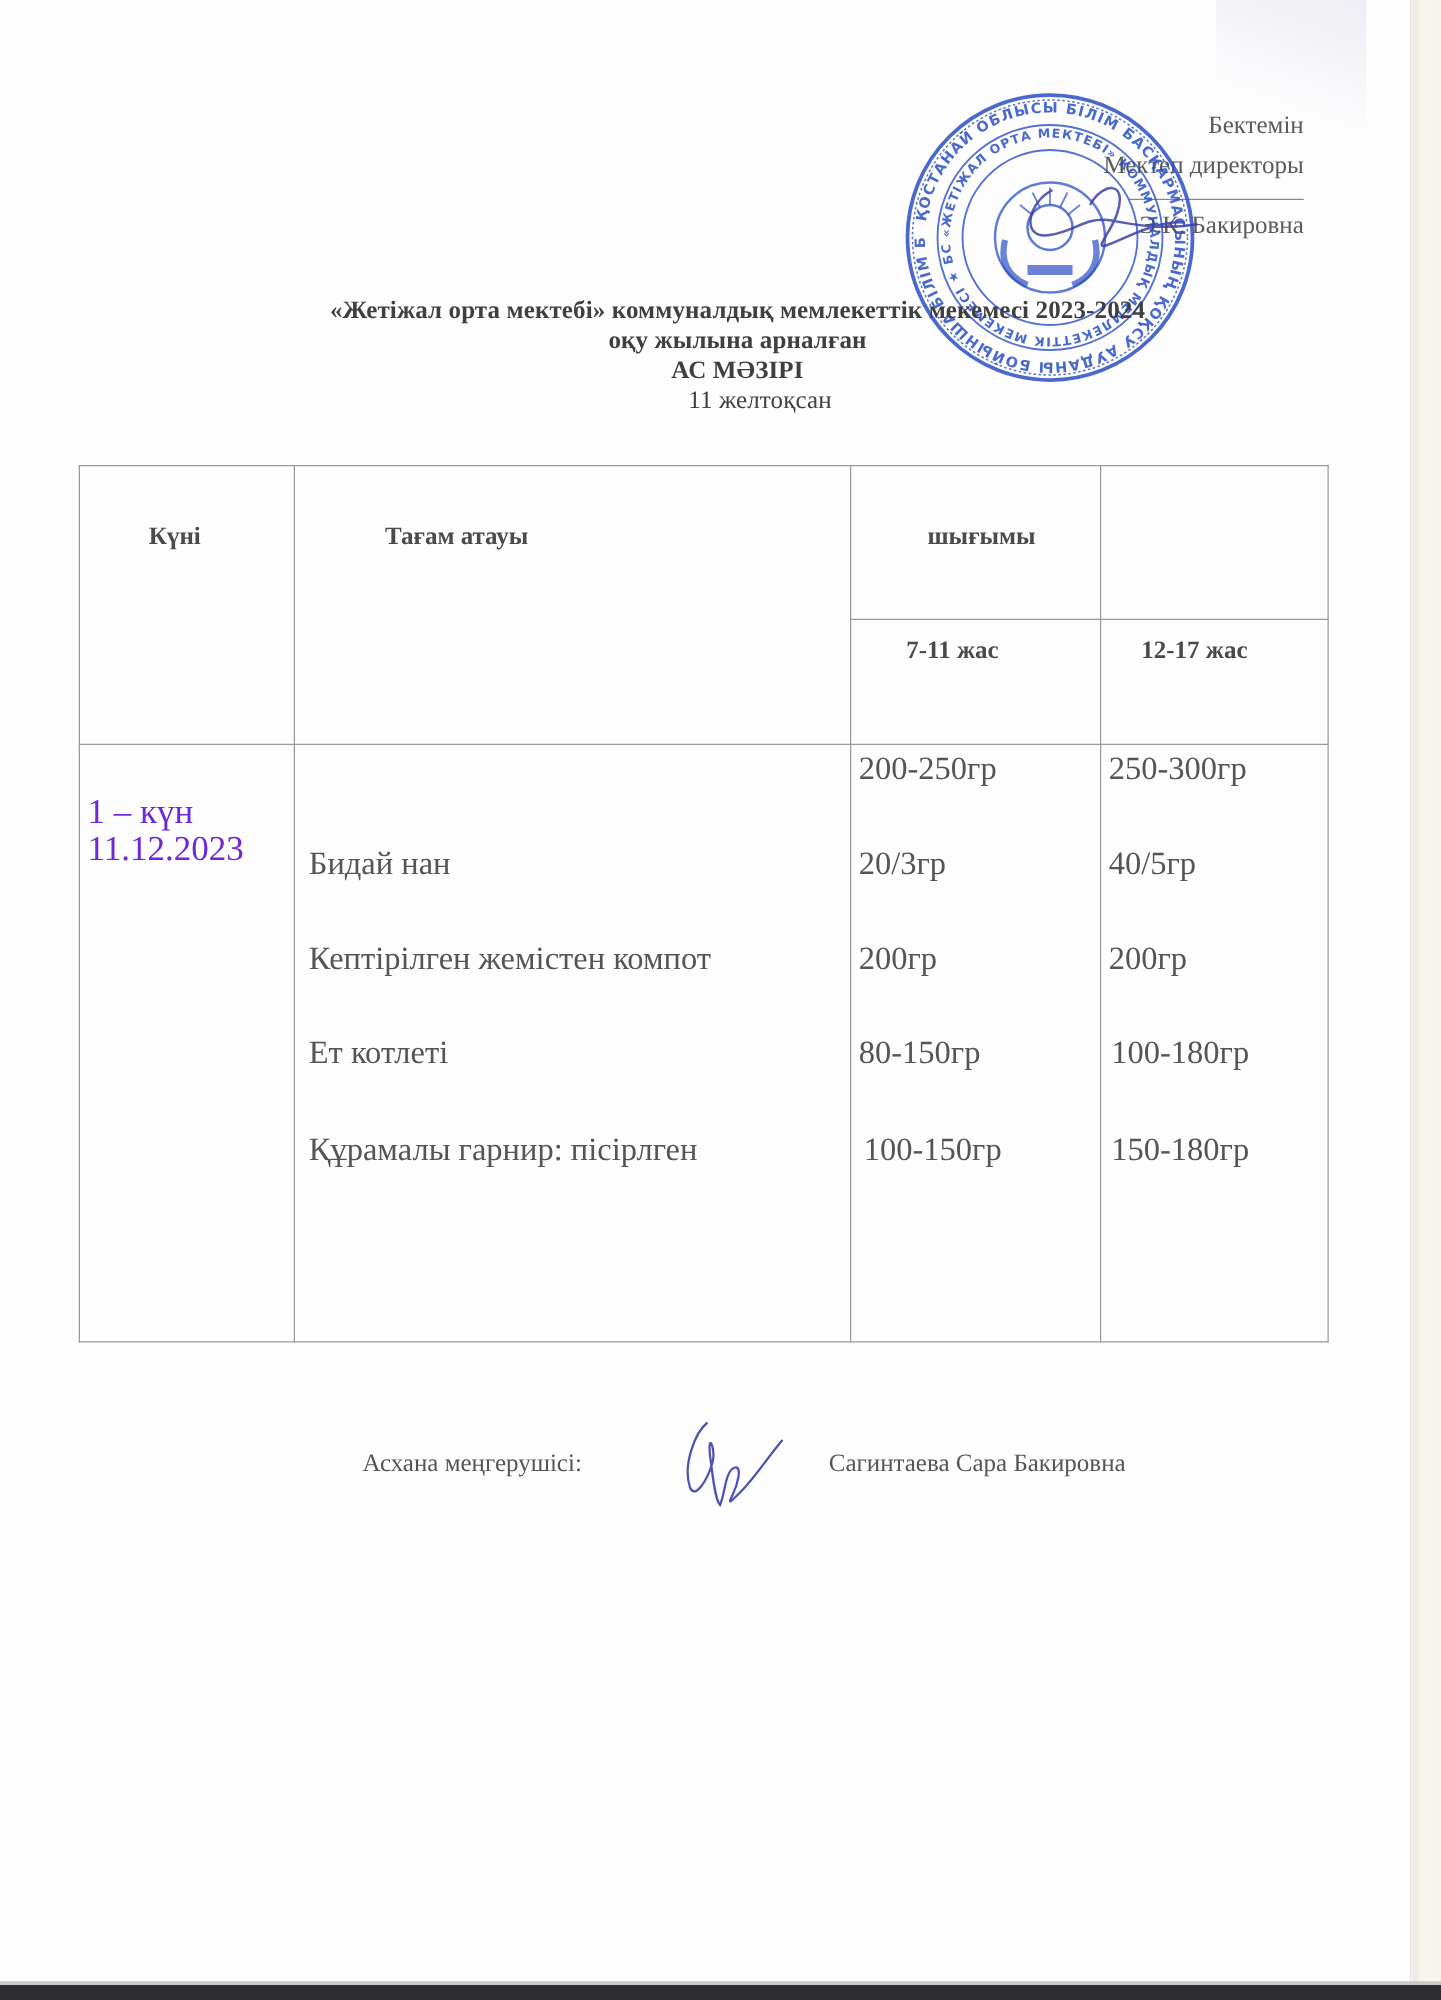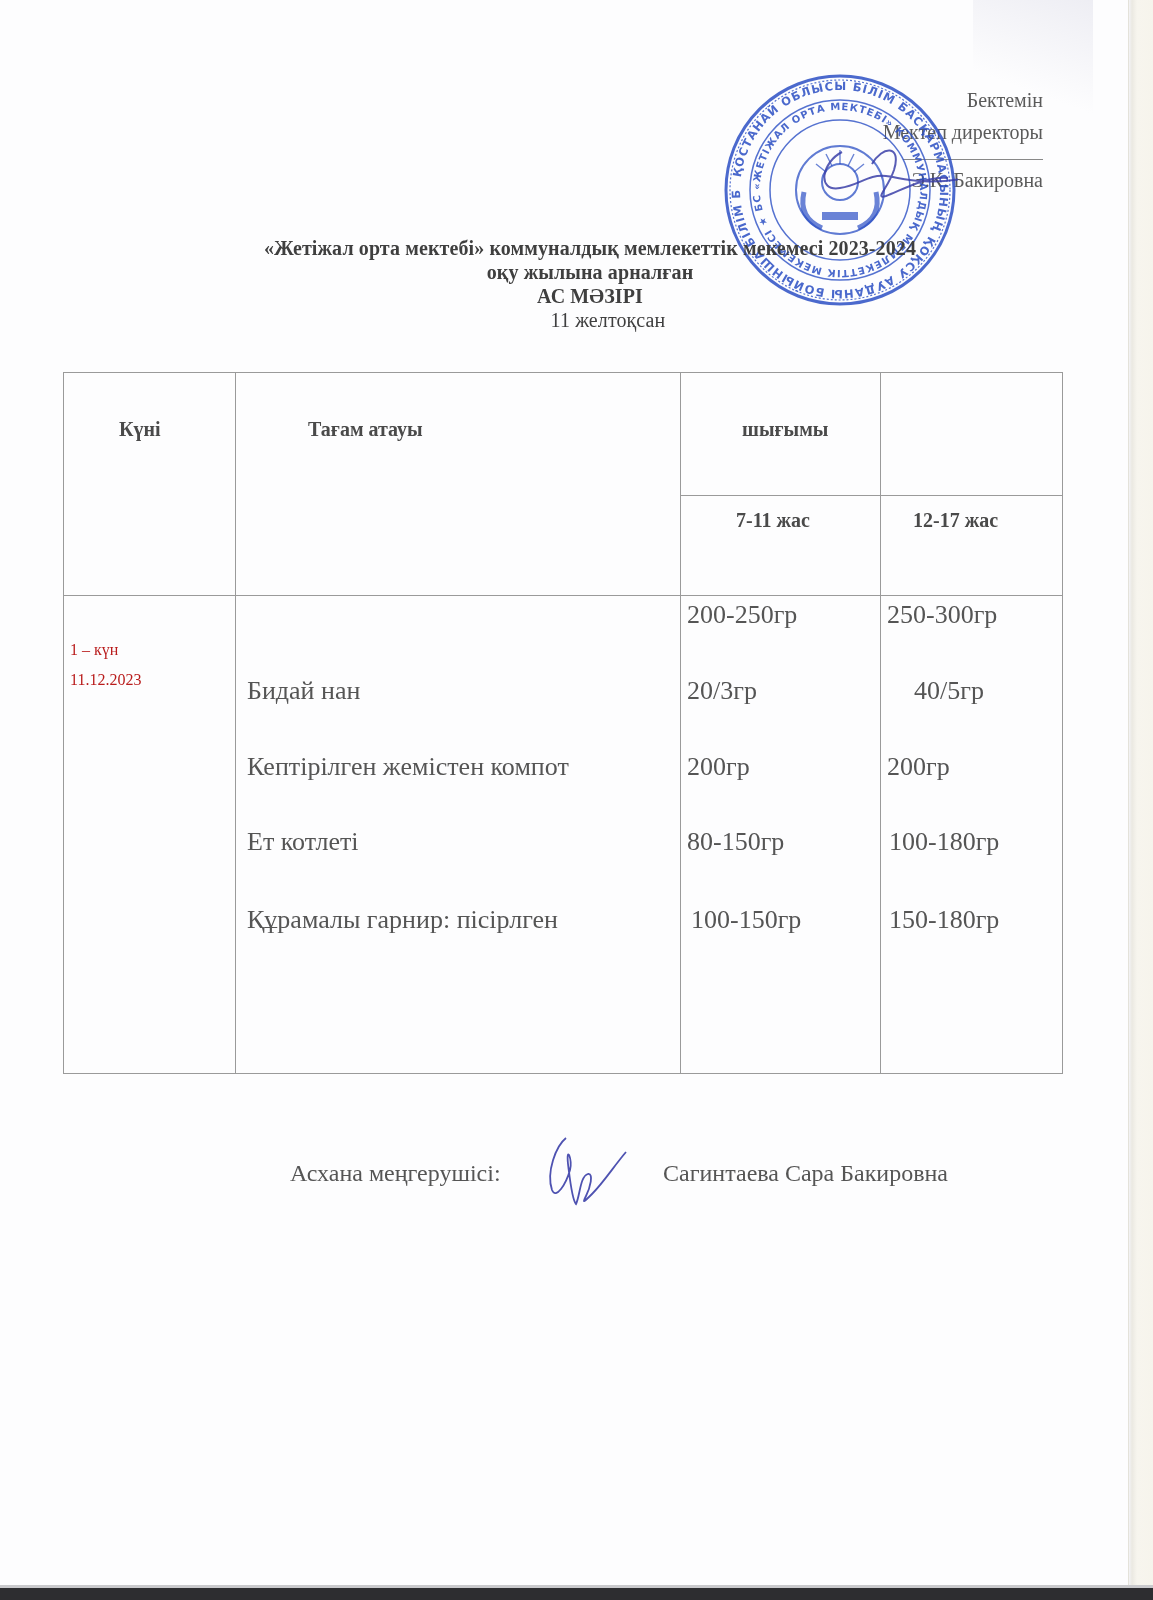--- a/index.html
+++ b/index.html
@@ -111,31 +111,31 @@
       font-size: 20px;
       font-weight: bold;
       color: #4a4a4a;
     }
     .body-text {
       font-size: 26px;
       color: #555;
       font-family: "Liberation Serif", "DejaVu Serif", serif;
     }
     .day-text {
-      font-size: 16px;
-      color: #b91c1c;
+      font-size: 28px;
+      color: #6d28d9;
       line-height: 30px;
     }
 
     
     .footer {
       position: absolute;
       top: 1160px;
       left: 290px;
-      font-size: 24px;
+      font-size: 20px;
       color: #555;
       white-space: nowrap;
     }
     .footer .manager-name {
       position: absolute;
       left: 373px;
       top: 0;
     }
     .signature {
       position: absolute;
@@ -203,32 +203,32 @@
   <div class="vline" style="left:617px; top:0; width:1px; height:702px;"></div>
   <div class="vline" style="left:817px; top:0; width:1px; height:702px;"></div>
 
   <div class="hline" style="left:617px; top:123px; width:383px; height:1px;"></div>
 
   <div class="hline" style="left:0; top:223px; width:1000px; height:1px;"></div>
 
   <div class="cell-text hdr" style="left:56px; top:46px;">Күні</div>
   <div class="cell-text hdr" style="left:245px; top:46px;">Тағам атауы</div>
   <div class="cell-text hdr" style="left:679px; top:46px;">шығымы</div>
-  <div class="cell-text hdr" style="left:662px; top:137px;margin-left:11px;">7-11 жас</div>
+  <div class="cell-text hdr" style="left:662px; top:137px;">7-11 жас</div>
   <div class="cell-text hdr" style="left:850px; top:137px;">12-17 жас</div>
 
   <div class="cell-text day-text" style="left:7px; top:263px;">1 – күн</div>
   <div class="cell-text day-text" style="left:7px; top:293px;">11.12.2023</div>
 
   <div class="cell-text body-text" style="left:624px; top:228px;">200-250гр</div>
   <div class="cell-text body-text" style="left:824px; top:228px;">250-300гр</div>
 
   <div class="cell-text body-text" style="left:184px; top:304px;">Бидай нан</div>
   <div class="cell-text body-text" style="left:624px; top:304px;">20/3гр</div>
-  <div class="cell-text body-text" style="left:824px; top:304px;margin-left:27px;">40/5гр</div>
+  <div class="cell-text body-text" style="left:824px; top:304px;">40/5гр</div>
 
   <div class="cell-text body-text" style="left:184px; top:380px;">Кептірілген жемістен компот</div>
   <div class="cell-text body-text" style="left:624px; top:380px;">200гр</div>
   <div class="cell-text body-text" style="left:824px; top:380px;">200гр</div>
 
   <div class="cell-text body-text" style="left:184px; top:455px;">Ет котлеті</div>
   <div class="cell-text body-text" style="left:624px; top:455px;">80-150гр</div>
   <div class="cell-text body-text" style="left:826px; top:455px;">100-180гр</div>
 
   <div class="cell-text body-text" style="left:184px; top:533px;">Құрамалы гарнир: пісірлген</div>

